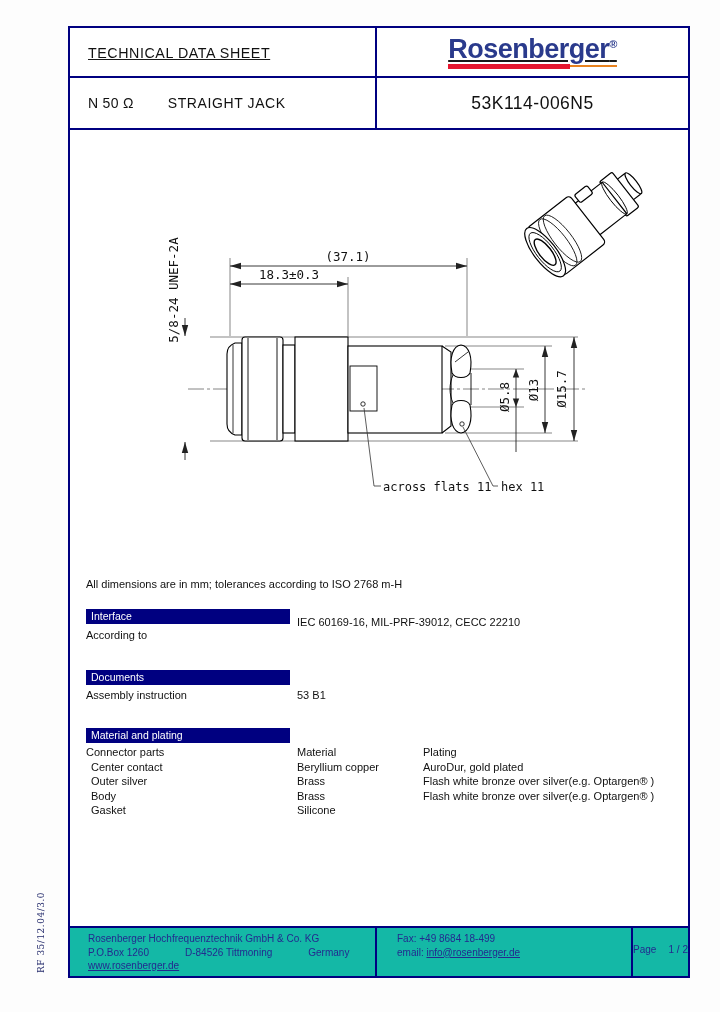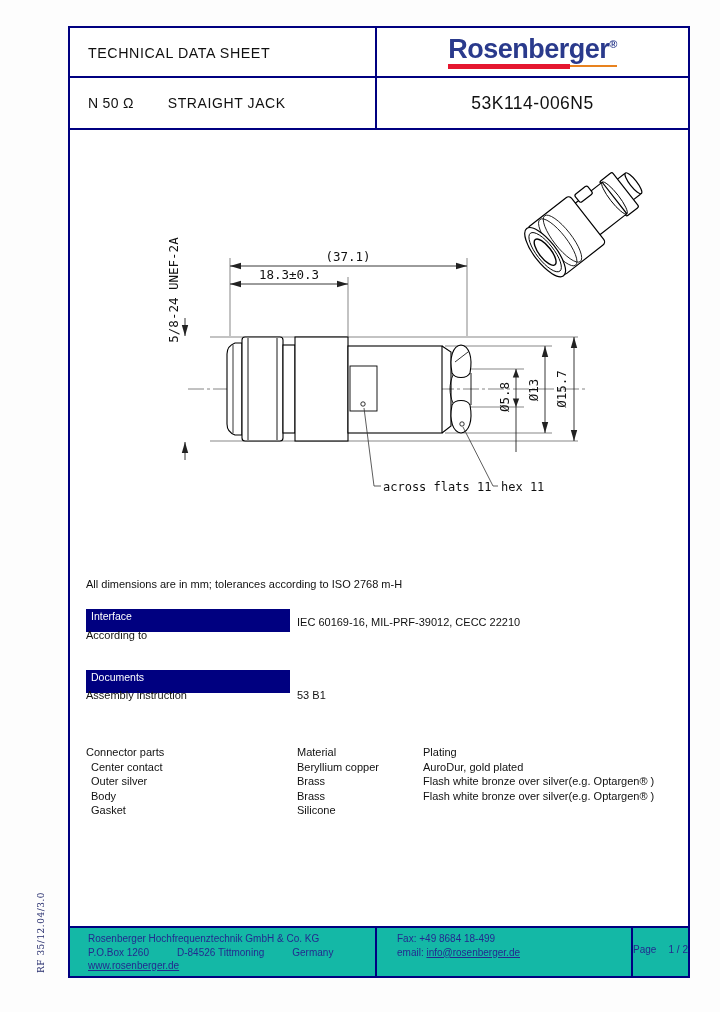--- a/index.html
+++ b/index.html
@@ -1,52 +1,52 @@
 <!DOCTYPE html>
 <html><head>
 <meta charset="utf-8">
 <style>
   html,body{margin:0;padding:0;background:#ffffff;}
   .page{position:relative;width:720px;height:1012px;background:#fdfdfd;overflow:hidden;
         font-family:"Liberation Sans", sans-serif;color:#1a1a1a;}
   
   .frame{position:absolute;left:68px;top:26px;width:618px;height:948px;border:2px solid #000080;box-sizing:content-box;background:#fff;}
   .hdr-row{display:flex;border-bottom:2px solid #000080;}
-  .hdr-row1{height:48px;}
+  .hdr-row1{height:48px;text-decoration:underline;}
   .hdr-row2{height:50px;}
   .hdr-cell-l{width:307px;border-right:2px solid #000080;display:flex;align-items:center;padding-left:18px;box-sizing:border-box;}
   .hdr-cell-r{flex:1;display:flex;align-items:center;justify-content:center;}
   .tds-title{font-size:15px;letter-spacing:.6px;transform:scaleX(.95);transform-origin:left center;color:#111;}
   .pn{font-size:17.5px;letter-spacing:.5px;color:#111;}
   .prod{display:flex;align-items:center;gap:34px;font-size:14px;color:#111;}
   .prod .imp{letter-spacing:.3px;}
   .prod .typ{letter-spacing:.6px;}
   
   .logo{display:flex;flex-direction:column;line-height:.95;margin-top:2px;}
   .logo-text{font-weight:bold;font-size:27px;color:#2A3A8C;letter-spacing:-.5px;}
   .logo-text sup{font-size:11px;font-weight:bold;vertical-align:super;}
   .logo-underline{display:flex;align-items:center;margin-top:1px;width:100%;}
   .bar-red{height:5px;flex:0 0 72%;background:#E5172F;}
   .bar-orange{height:2px;flex:1;background:#E8821E;}
   
   .t{position:absolute;white-space:nowrap;font-size:11px;color:#111;}
-  .secbar{position:absolute;left:86px;width:204px;height:23px;background:#000080;color:#fff;
+  .secbar{position:absolute;left:86px;width:204px;height:15px;background:#000080;color:#fff;
           font-size:10.5px;padding:1px 0 0 5px;box-sizing:border-box;white-space:nowrap;}
   .mtable{position:absolute;left:86px;top:745px;font-size:11px;line-height:14.5px;color:#111;}
   .mt-row{display:grid;grid-template-columns:211px 126px auto;}
   .mt-row .c1.indent{padding-left:5px;}
   .mt-row span{white-space:nowrap;}
   
   .footer{position:absolute;left:68px;top:926px;width:618px;height:48px;border-left:2px solid #000080;
           border-right:2px solid #000080;border-top:2px solid #000080;border-bottom:2px solid #000080;
           display:flex;color:#232a8f;font-size:10px;line-height:13.5px;background:#14b8a6;box-sizing:content-box;}
   .f-cell1{width:307px;border-right:2px solid #000080;box-sizing:border-box;padding:4px 0 0 18px;}
   .f-cell2{width:256px;border-right:2px solid #000080;box-sizing:border-box;padding:4px 0 0 20px;}
   .f-cell3{flex:1;display:flex;justify-content:space-between;align-items:center;padding:0 0 5px 0;}
-  .addr{display:flex;gap:28px;white-space:nowrap;}
+  .addr{display:flex;gap:36px;white-space:nowrap;}
   .flink{color:#232a8f;text-decoration:underline;}
   .side-text{position:absolute;left:36px;top:892px;writing-mode:vertical-rl;transform:rotate(180deg);
              font-family:"DejaVu Serif", serif;font-size:9px;letter-spacing:.5px;color:#232a6b;white-space:nowrap;}
   svg text{font-family:"DejaVu Sans Mono", monospace;fill:#111;}
 </style>
 </head>
 <body>
 
 <div class="page">
 
@@ -168,20 +168,21 @@
   <div class="t" style="left:86px;top:578px;">All dimensions are in mm; tolerances according to ISO 2768 m-H</div>
 
   <div class="secbar" style="top:609px;">Interface</div>
   <div class="t" style="left:86px;top:629px;">According to</div>
   <div class="t" style="left:297px;top:616px;">IEC 60169-16, MIL-PRF-39012, CECC 22210</div>
 
   <div class="secbar" style="top:670px;">Documents</div>
   <div class="t" style="left:86px;top:689px;">Assembly instruction</div>
   <div class="t" style="left:297px;top:689px;">53 B1</div>
 
+  <div class="secbar" style="top:728px;">Material and plating</div>
   <div class="mtable">
     <div class="mt-row">
       <span class="c1">Connector parts</span>
       <span>Material</span>
       <span>Plating</span>
     </div>
     <div class="mt-row">
       <span class="c1 indent">Center contact</span>
       <span>Beryllium copper</span>
       <span>AuroDur, gold plated</span>

